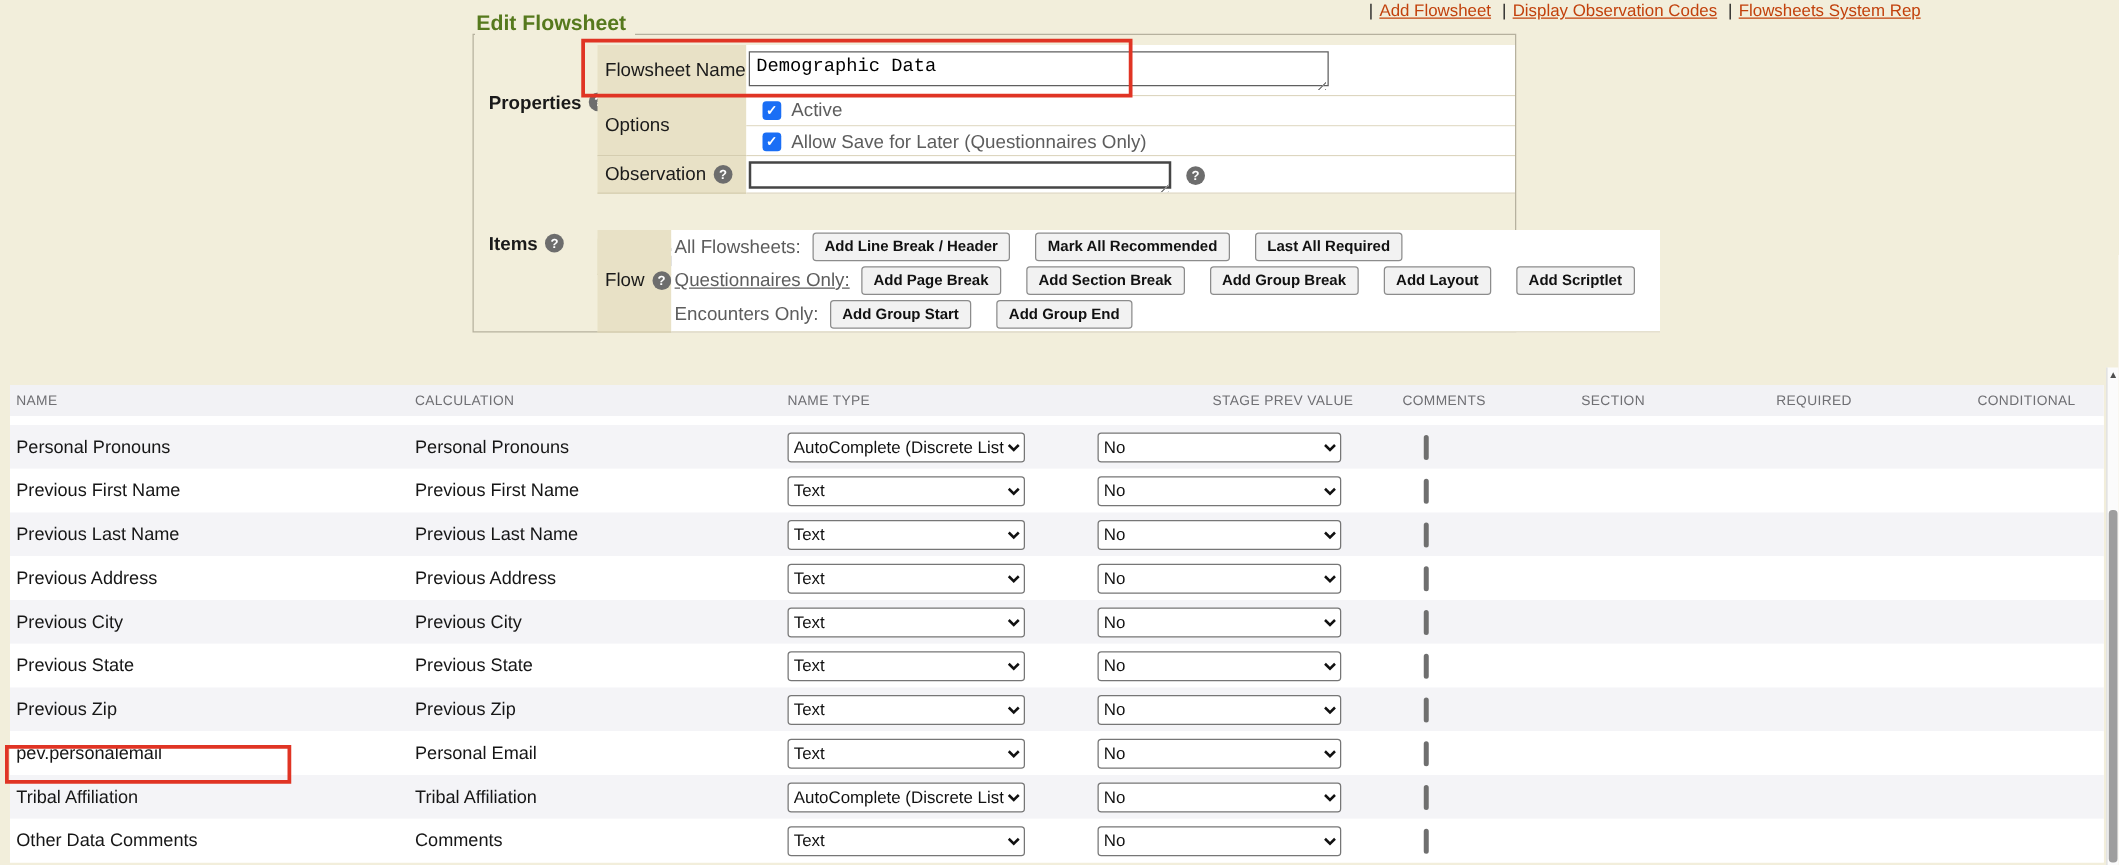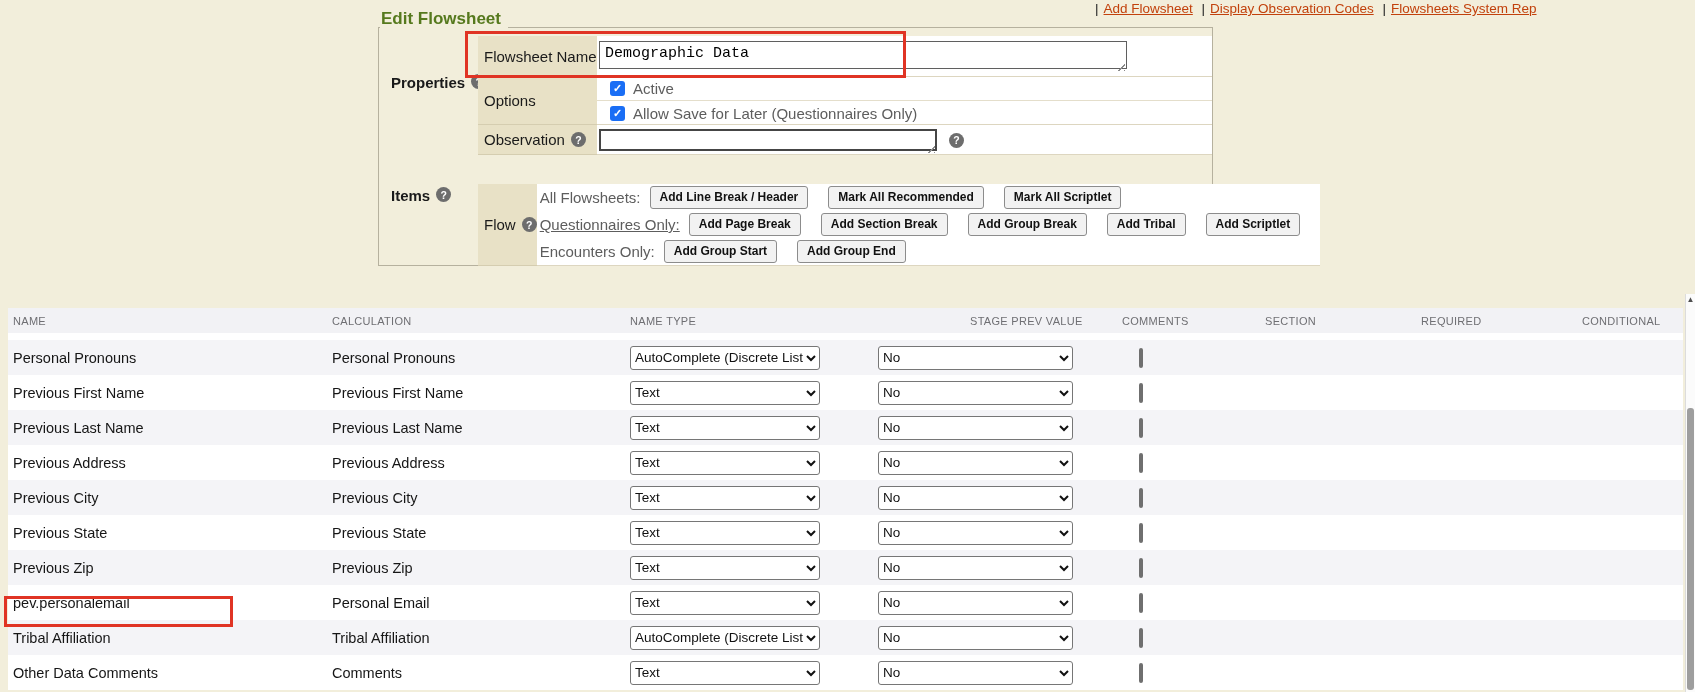--- a/index.html
+++ b/index.html
@@ -25,21 +25,21 @@
   .r-order   { top:127px; height:29px;margin-top:36px; }
   .r-flow    { top:156px; height:82px; }
   .sub-label { width:119px; background:#e8e1c6; border-bottom:1px solid #d5cdb0; font-size:15px; color:#1a1a1a;
                display:flex; align-items:center; gap:6px; padding-left:6px; }
   .fcontent  { flex:1; background:#fff; border-bottom:1px solid #ddd6c0; position:relative; }
 
   .help { display:inline-flex; width:15px; height:15px; border-radius:50%; background:#6d6d6d; color:#fff;
           font-size:10.5px; font-weight:bold; align-items:center; justify-content:center; flex:none; cursor:pointer; }
 
   .ta-wrap { position:relative; display:inline-block; }
-  textarea.name-input { margin:5px 0 0 2px; width:528px; height:28px; border:1px solid #5f5f5f; background:#fff;
+  textarea.name-input { margin:5px 0 0 2px; width:464px; height:28px; border:1px solid #5f5f5f; background:#fff;
       font-family:"Liberation Mono","DejaVu Sans Mono",monospace; font-size:15px; padding:3px 5px; resize:none; overflow:hidden; }
   textarea.small-input { margin:4px 0 0 2px; width:338px; height:22px; border:2px solid #454545; background:#fff;
       font-family:"Liberation Sans",sans-serif; font-size:14px; padding:1px 4px; resize:none; overflow:hidden; }
   .grip { position:absolute; right:2px; bottom:2px; width:9px; height:9px; pointer-events:none;
       background:repeating-linear-gradient(-45deg,#8a8a8a 0 1px,transparent 1px 4px);
       clip-path:polygon(100% 0,100% 100%,0 100%); }
 
   .opt-line { height:24px; display:flex; align-items:center; gap:8px; padding-left:13px; font-size:15px; color:#5d5d5d; }
   .opt-line.first { border-bottom:1px solid #e4decb; }
   .cb-checked { width:15px; height:15px; background:#1a6ef5; border-radius:3px; color:#fff; font-size:11px; font-weight:bold;
@@ -164,28 +164,28 @@
     <div class="frow r-flow">
       <div class="sub-label">
         <span>Flow</span>
         <span class="help">?</span>
       </div>
       <div class="fcontent">
         <div class="flow-line">
           <span class="gl">All Flowsheets:</span>
         <button class="flow-btn">Add Line Break / Header</button>
             <button class="flow-btn">Mark All Recommended</button>
-            <button class="flow-btn">Mark All Scriptlet</button>
+            <button class="flow-btn">Last All Required</button>
           </div>
         <div class="flow-line">
           <span class="gl und">Questionnaires Only:</span>
         <button class="flow-btn">Add Page Break</button>
             <button class="flow-btn">Add Section Break</button>
             <button class="flow-btn">Add Group Break</button>
-            <button class="flow-btn">Add Tribal</button>
+            <button class="flow-btn">Add Layout</button>
             <button class="flow-btn">Add Scriptlet</button>
           </div>
         <div class="flow-line">
           <span class="gl">Encounters Only:</span>
         <button class="flow-btn">Add Group Start</button>
             <button class="flow-btn">Add Group End</button>
           </div>
       </div>
     </div>
   </div>

